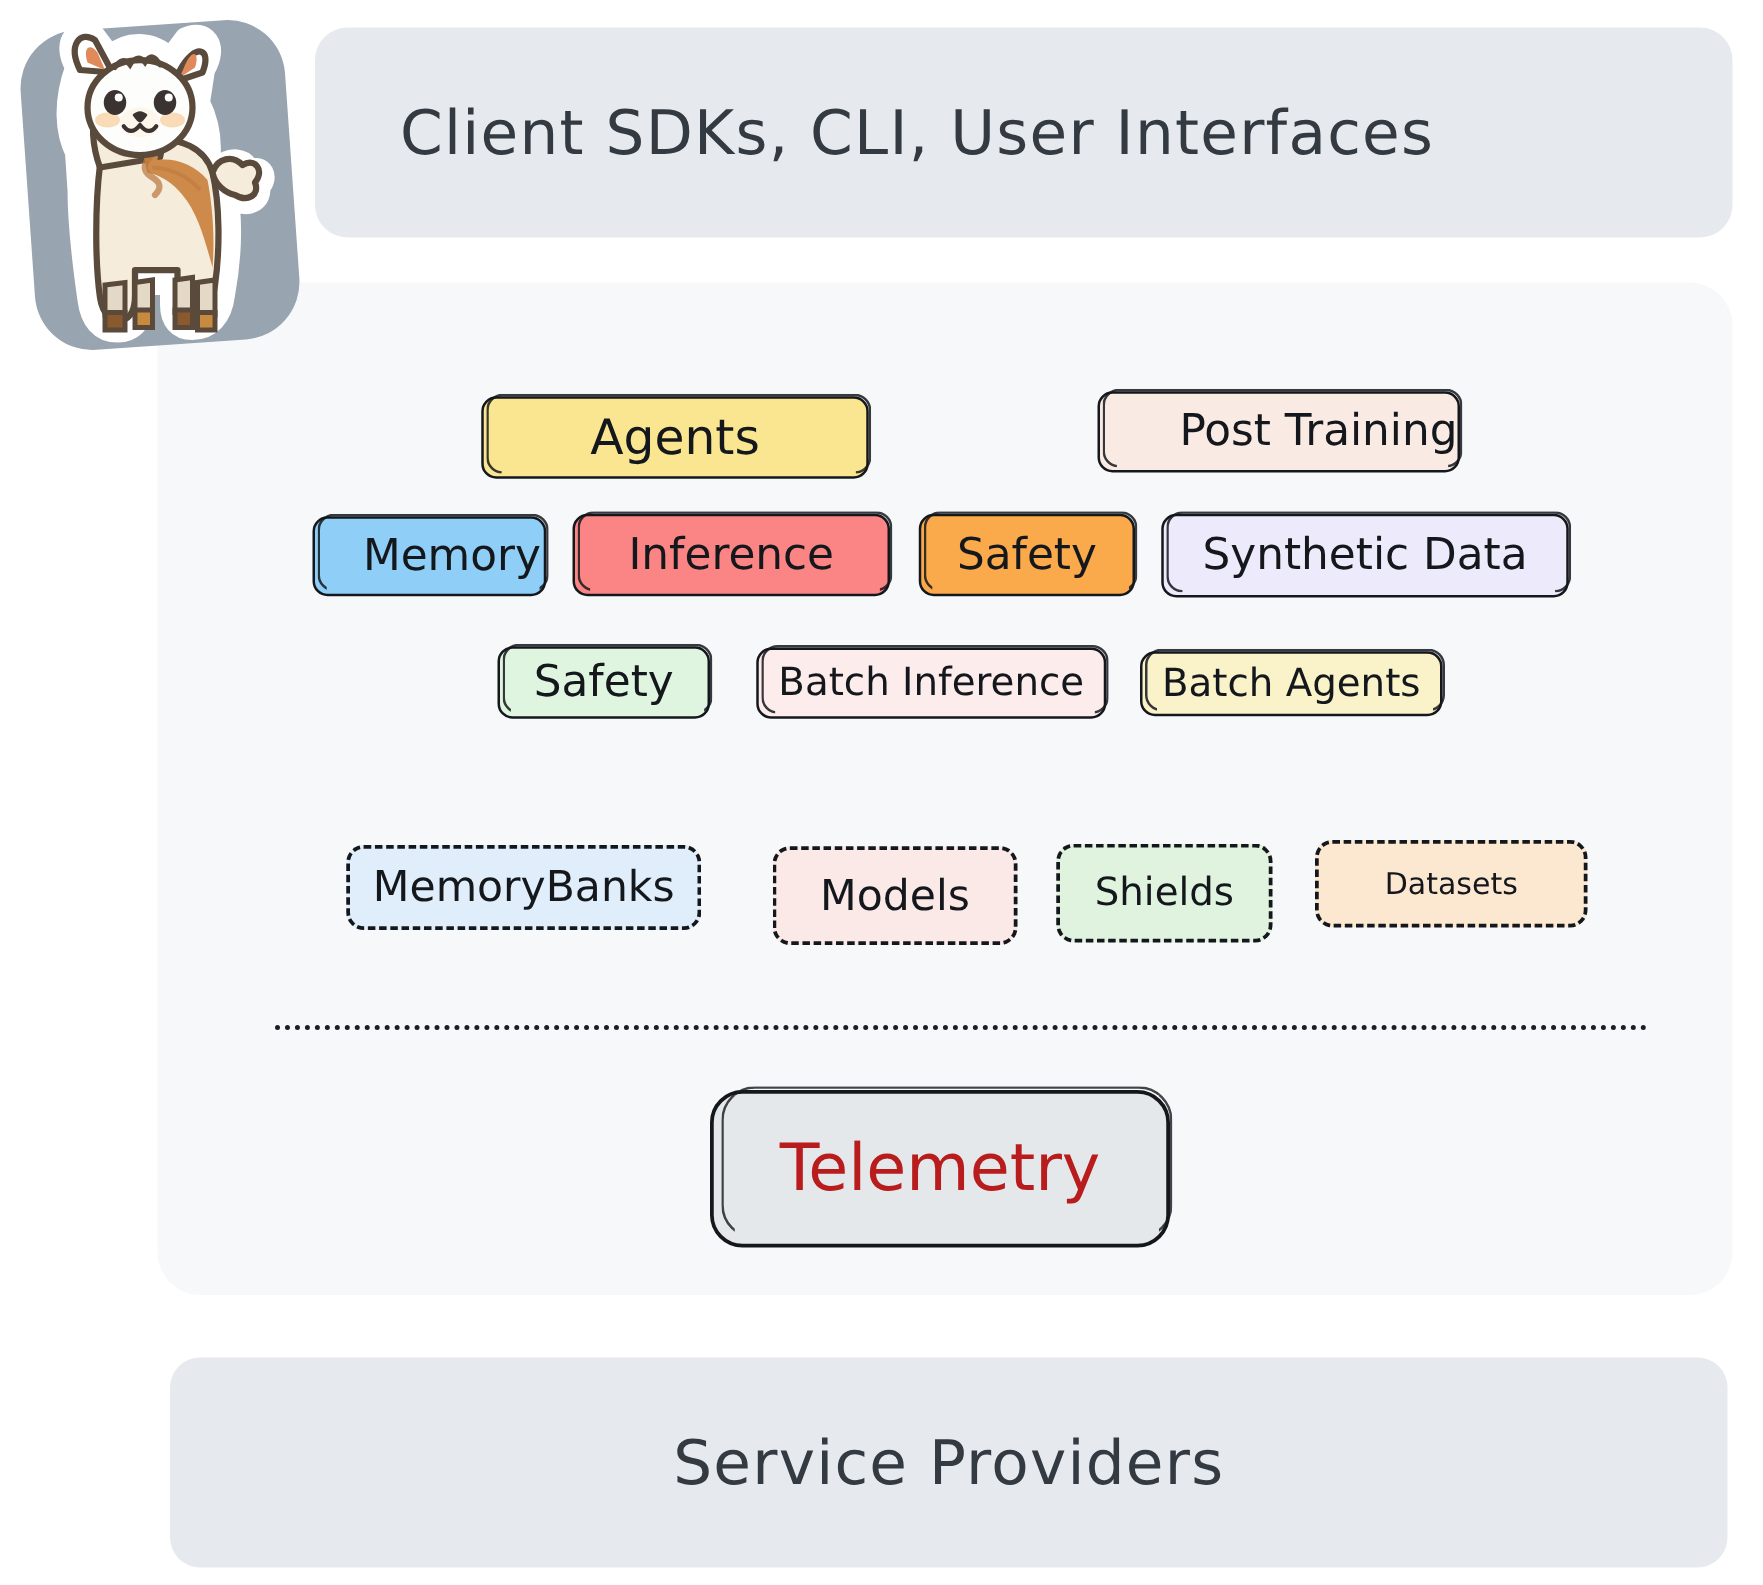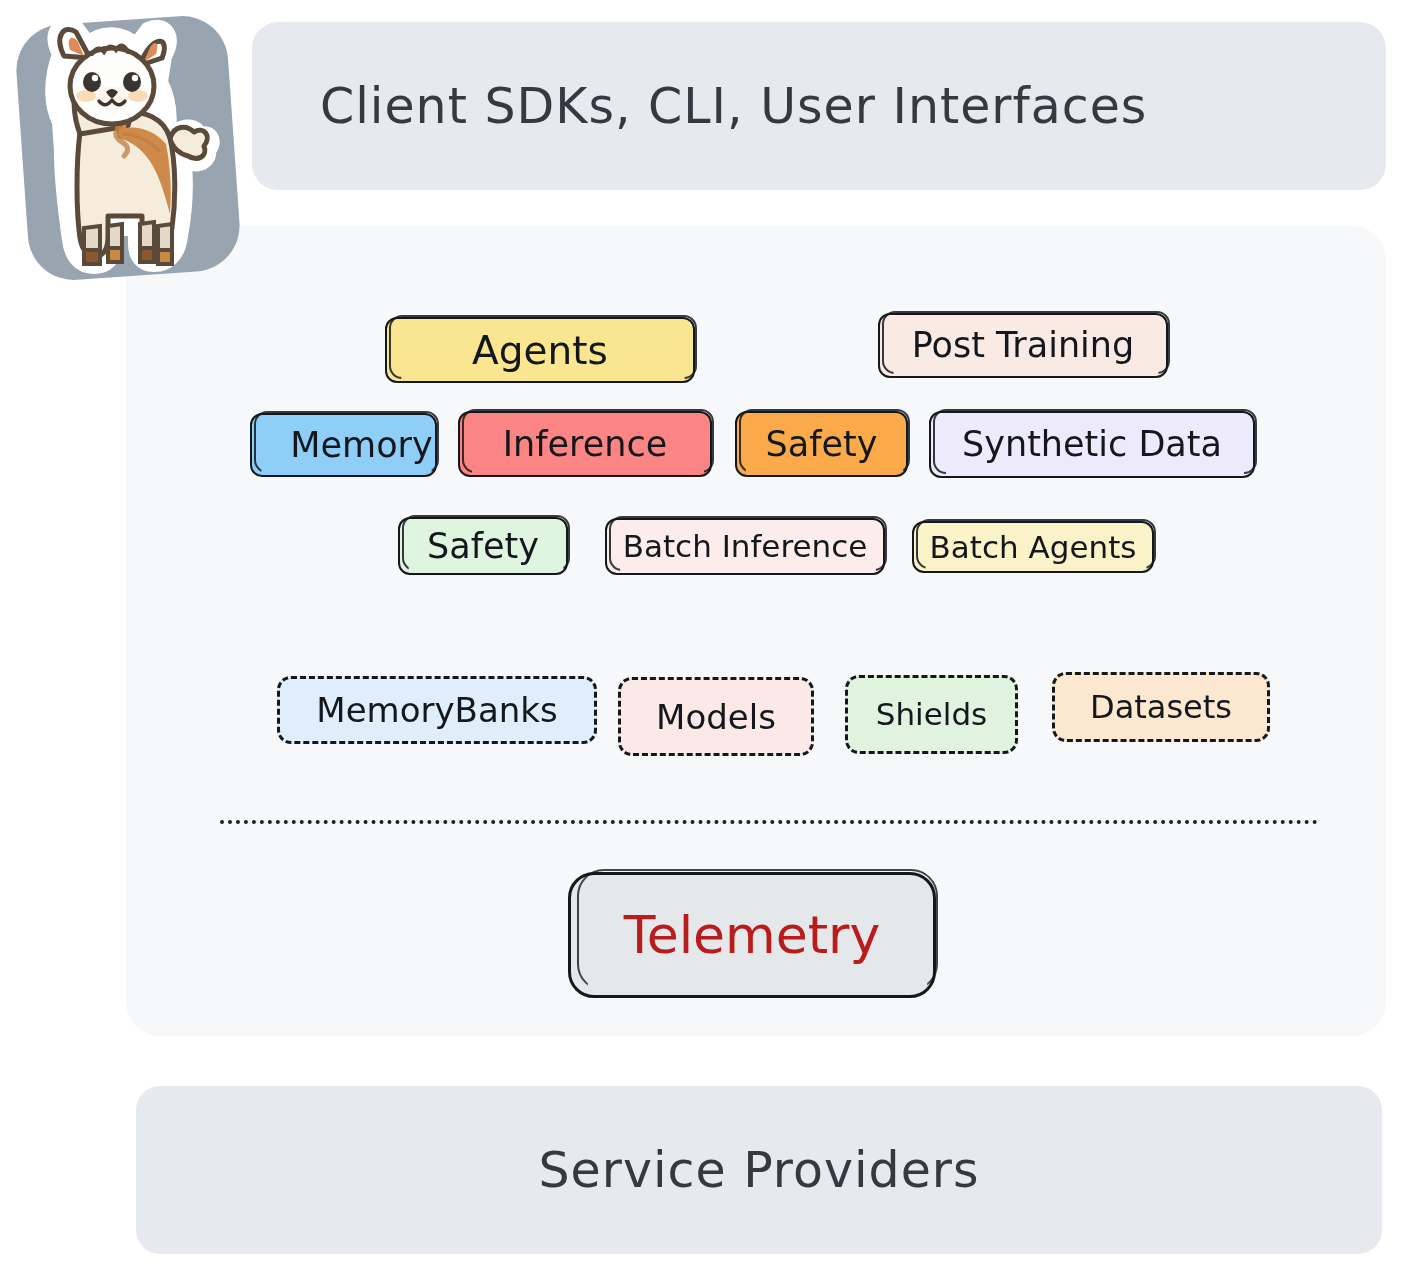--- a/index.html
+++ b/index.html
@@ -61,24 +61,24 @@
 
   #n-memory{left:250px;top:413px;width:187px;height:64px;font-size:35px;}
   #n-inference{left:458px;top:411px;width:254px;height:66px;font-size:35px;}
   #n-evals{left:735px;top:411px;width:173px;height:66px;font-size:35px;}
   #n-synthetic{left:929px;top:411px;width:326px;height:67px;font-size:35px;}
 
   #n-safety{left:398px;top:517px;width:170px;height:58px;font-size:35px;}
   #n-batchinf{left:605px;top:518px;width:280px;height:57px;font-size:31px;}
   #n-batchag{left:912px;top:521px;width:242px;height:52px;font-size:31px;}
 
-  #n-membanks{left:277px;top:676px;width:320px;height:68px;font-size:34px;}
+  #n-membanks{left:277px;top:676px;width:284px;height:68px;font-size:34px;}
   #n-models{left:618px;top:677px;width:196px;height:79px;font-size:34px;}
   #n-shields{left:845px;top:675px;width:173px;height:79px;font-size:31px;}
-  #n-datasets{left:1052px;top:672px;width:218px;height:70px;font-size:32px;}
+  #n-datasets{left:1052px;top:672px;width:218px;height:70px;font-size:24px;}
 
   #divider{
     position:absolute;left:220px;top:820px;width:1098px;height:0;
     border-top:4px dotted #1b1f24;
   }
 
   #n-telemetry{
     position:absolute;left:568px;top:872px;width:362px;height:120px;
     background:#E4E8EB;border:3px solid #14181c;border-radius:26px;
     display:flex;align-items:center;justify-content:center;
@@ -161,21 +161,21 @@
 
 <div id="header-bar">
   <div id="header-title" class="hand">Client SDKs, CLI, User Interfaces</div>
 </div>
 
 <div id="main-panel"></div>
 
 <div class="node solid hand" id="n-agents" style="background:#FAE690;">
   <span class="lbl">Agents</span>
 </div>
-<div class="node solid hand" id="n-posttraining" style="background:#F9EAE4;">
+<div class="node solid hand" id="n-posttraining" style="background:#F9EAE4;justify-content:flex-end;">
   <span class="lbl">Post Training</span>
 </div>
 
 <div class="node solid hand" id="n-memory" style="background:#8ECEF7;padding-left:36px;">
   <span class="lbl">Memory</span>
 </div>
 <div class="node solid hand" id="n-inference" style="background:#FB8484;">
   <span class="lbl">Inference</span>
 </div>
 <div class="node solid hand" id="n-evals" style="background:#FAA94B;">

